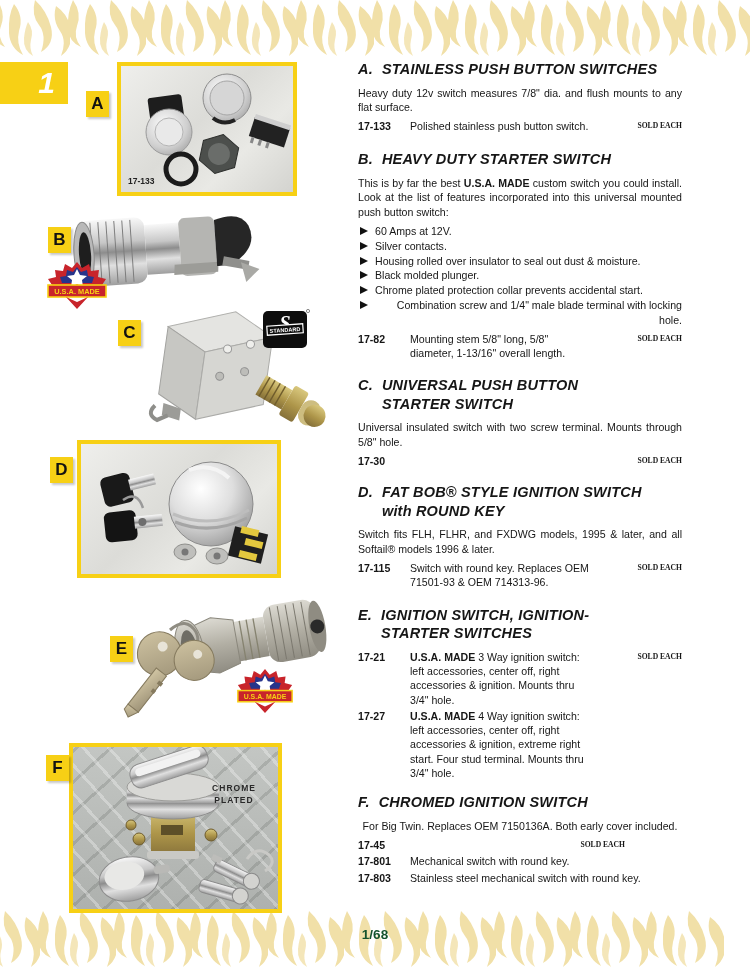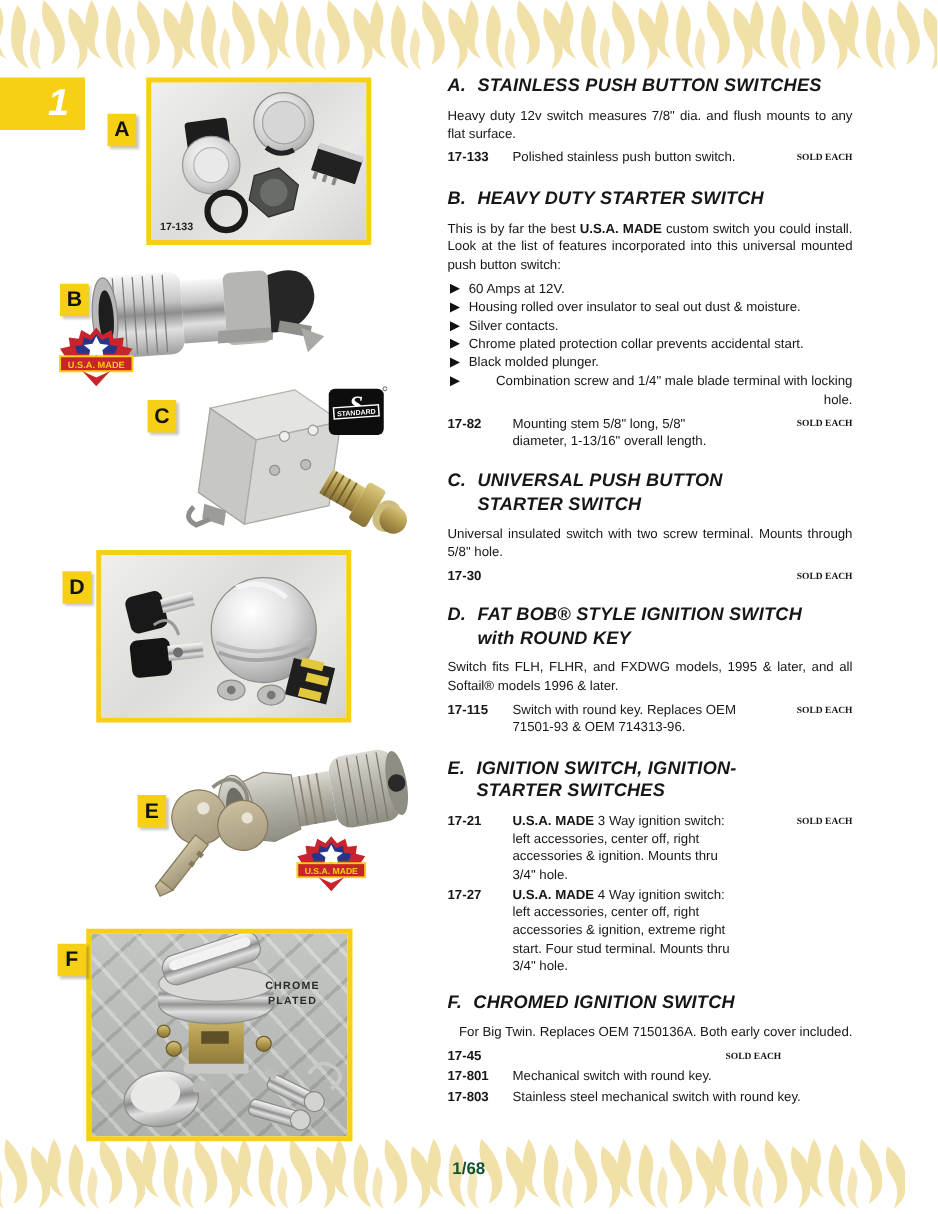--- a/index.html
+++ b/index.html
@@ -412,36 +412,36 @@
         <span>HEAVY DUTY STARTER SWITCH</span>
       </h2>
       <p class="intro"><span>This is by far the best </span><span class="b">U.S.A. MADE</span><span> custom switch you could install. Look at the list of features incorporated into this universal mounted push button switch:</span></p>
       <div class="bullets">
         <div class="bullet">
             <span class="arrow"></span>
             <span>60 Amps at 12V.</span>
           </div>
         <div class="bullet">
             <span class="arrow"></span>
+            <span>Silver contacts.</span>
+          </div>
+        <div class="bullet">
+            <span class="arrow"></span>
             <span>Housing rolled over insulator to seal out dust &amp; moisture.</span>
           </div>
         <div class="bullet">
             <span class="arrow"></span>
-            <span>Silver contacts.</span>
+            <span>Black molded plunger.</span>
           </div>
         <div class="bullet">
             <span class="arrow"></span>
             <span>Chrome plated protection collar prevents accidental start.</span>
           </div>
         <div class="bullet">
             <span class="arrow"></span>
-            <span>Black molded plunger.</span>
-          </div>
-        <div class="bullet">
-            <span class="arrow"></span>
             <span>Combination screw and 1/4" male blade terminal with locking hole.</span>
           </div>
       </div>
       <div class="item">
         <span class="sku">17-82</span>
         <span class="desc narrow">Mounting stem 5/8" long, 5/8" diameter, 1-13/16" overall length.</span>
         <span class="sold">SOLD EACH</span>
       </div>
     </div>
 
@@ -486,21 +486,21 @@
         <span class="desc narrow"><span class="b">U.S.A. MADE</span><span> 4 Way ignition switch: left accessories, center off, right accessories &amp; ignition, extreme right start. Four stud terminal. Mounts thru 3/4" hole.</span></span>
         <span class="sold"></span>
       </div>
     </div>
 
     <div class="sec" style="margin-top:13px;">
       <h2 class="sec-head">
         <span class="letter">F.</span>
         <span>CHROMED IGNITION SWITCH</span>
       </h2>
-      <p class="intro" style="text-align:right">For Big Twin. Replaces OEM 7150136A. Both early cover included.</p>
+      <p class="intro" style="text-align:center">For Big Twin. Replaces OEM 7150136A. Both early cover included.</p>
       <div class="item">
         <span class="sku">17-45</span>
         <span class="sold">SOLD EACH</span>
       </div>
       <div class="item">
         <span class="sku">17-801</span>
         <span class="desc full">Mechanical switch with round key.</span>
       </div>
       <div class="item">
         <span class="sku">17-803</span>

